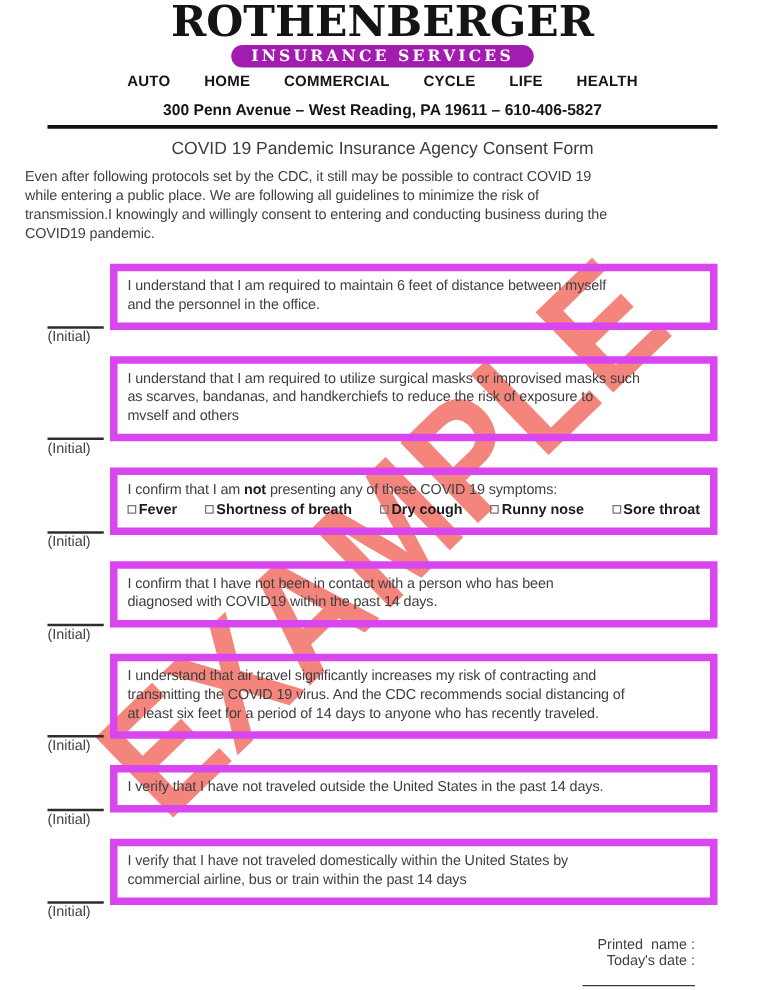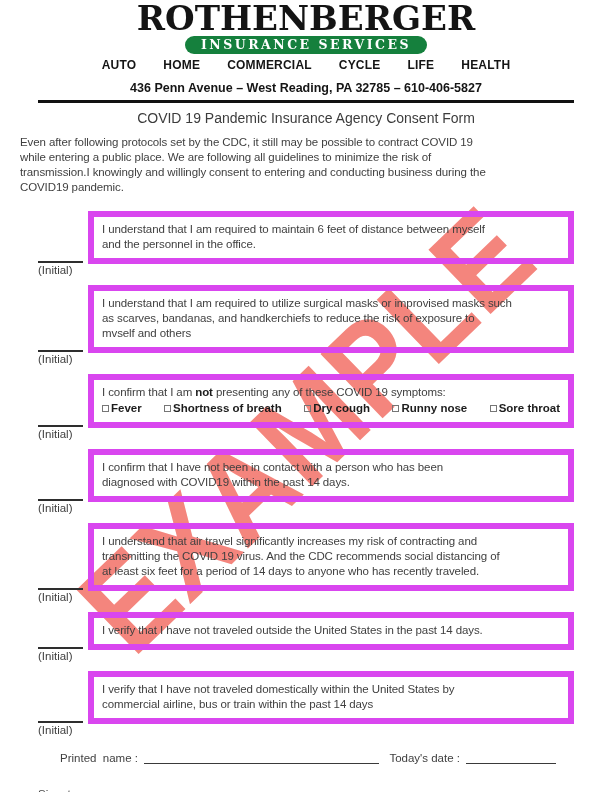--- a/index.html
+++ b/index.html
@@ -17,21 +17,21 @@
   .content { position: relative; z-index: 1; }
 
   
   .header { text-align: center; padding-top: 1px; }
   .brand {
     font-family: "DejaVu Serif", "Liberation Serif", serif;
     font-weight: bold; font-size: 34px; line-height: 1; color: #141414;
     letter-spacing: 0px;
   }
   .pill {
-    display: inline-block; background: #15803d; color: #ffffff;
+    display: inline-block; background: #a21caf; color: #ffffff;
     font-family: "DejaVu Serif", "Liberation Serif", serif; font-weight: bold;
     font-size: 12.5px; letter-spacing: 2.5px; border-radius: 9px;
     padding: 1px 16px 2px; margin-top: 1px;
   }
   .services {
     display: flex; justify-content: center; gap: 27px; margin-top: 4px;
     font-weight: bold; font-size: 12px; color: #151515; letter-spacing: 0.2px;
   }
   .address { font-weight: bold; font-size: 12.5px; margin-top: 9px; color: #151515; }
   .rule { height: 3px; background: #111111; margin: 5px 38px 0; }
@@ -60,21 +60,21 @@
   .cb {
     display: inline-block; width: 5px; height: 5px; border: 1px solid #767676;
     margin-right: 2px; vertical-align: baseline;
   }
   .initial-wrap { position: absolute; left: 0; bottom: -12px; width: 45px; }
   .initial-line { border-top: 2px solid #2e2e2e; height: 0; cursor: text; }
   .initial-label { font-size: 11.5px; margin-top: 1px; color: #3f3f3f; }
 
   
   .footer-row { display: flex; align-items: flex-end; font-size: 11.5px; color: #3f3f3f; }
-  .row1 { margin: 26px 56px 0 60px; }
+  .row1 { margin: 26px 56px 0 38px; flex-direction: column; }
   .row2 { margin: 22px 38px 0; }
   .label { white-space: pre-wrap; }
   .fill-line { border-bottom: 1.5px solid #3a3a3a; height: 13px; }
   .name-line { flex: 1; margin: 0 10px 0 6px; }
   .date-line { width: 90px; margin-left: 6px; }
   .sig-line { width: 250px; margin-left: 6px; }
 </style>
 </head>
 <body>
 
@@ -89,21 +89,21 @@
         <span class="pill">INSURANCE SERVICES</span>
       </div>
       <div class="services">
         <span>AUTO</span>
         <span>HOME</span>
         <span>COMMERCIAL</span>
         <span>CYCLE</span>
         <span>LIFE</span>
         <span>HEALTH</span>
       </div>
-      <div class="address">436 Penn Avenue – West Reading, PA 32785 – 610-406-5827</div>
+      <div class="address">300 Penn Avenue – West Reading, PA 19611 – 610-406-5827</div>
     </div>
     <div class="rule"></div>
 
     <div class="title">COVID 19 Pandemic Insurance Agency Consent Form</div>
     <div class="intro">Even after following protocols set by the CDC, it still may be possible to contract COVID 19
 while entering a public place. We are following all guidelines to minimize the risk of
 transmission.I knowingly and willingly consent to entering and conducting business during the
 COVID19 pandemic.</div>
 
     <div class="items">

